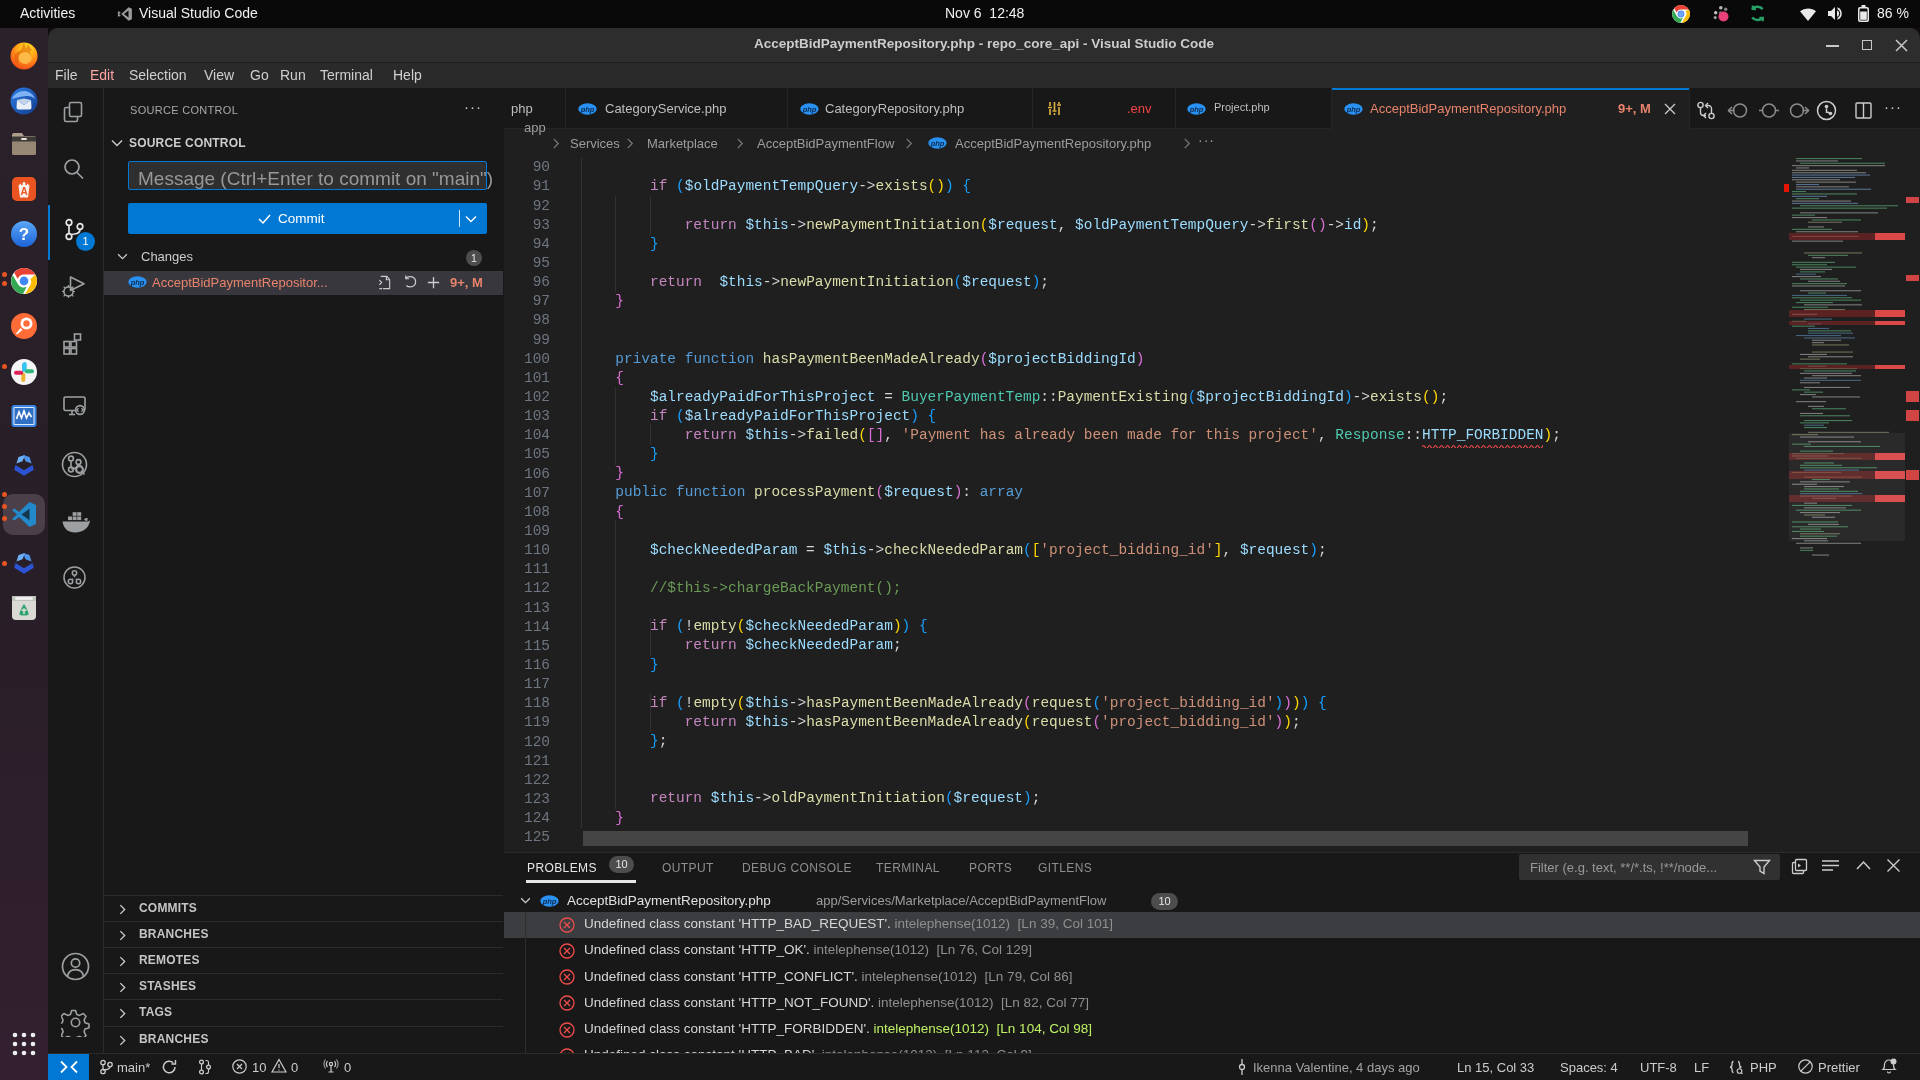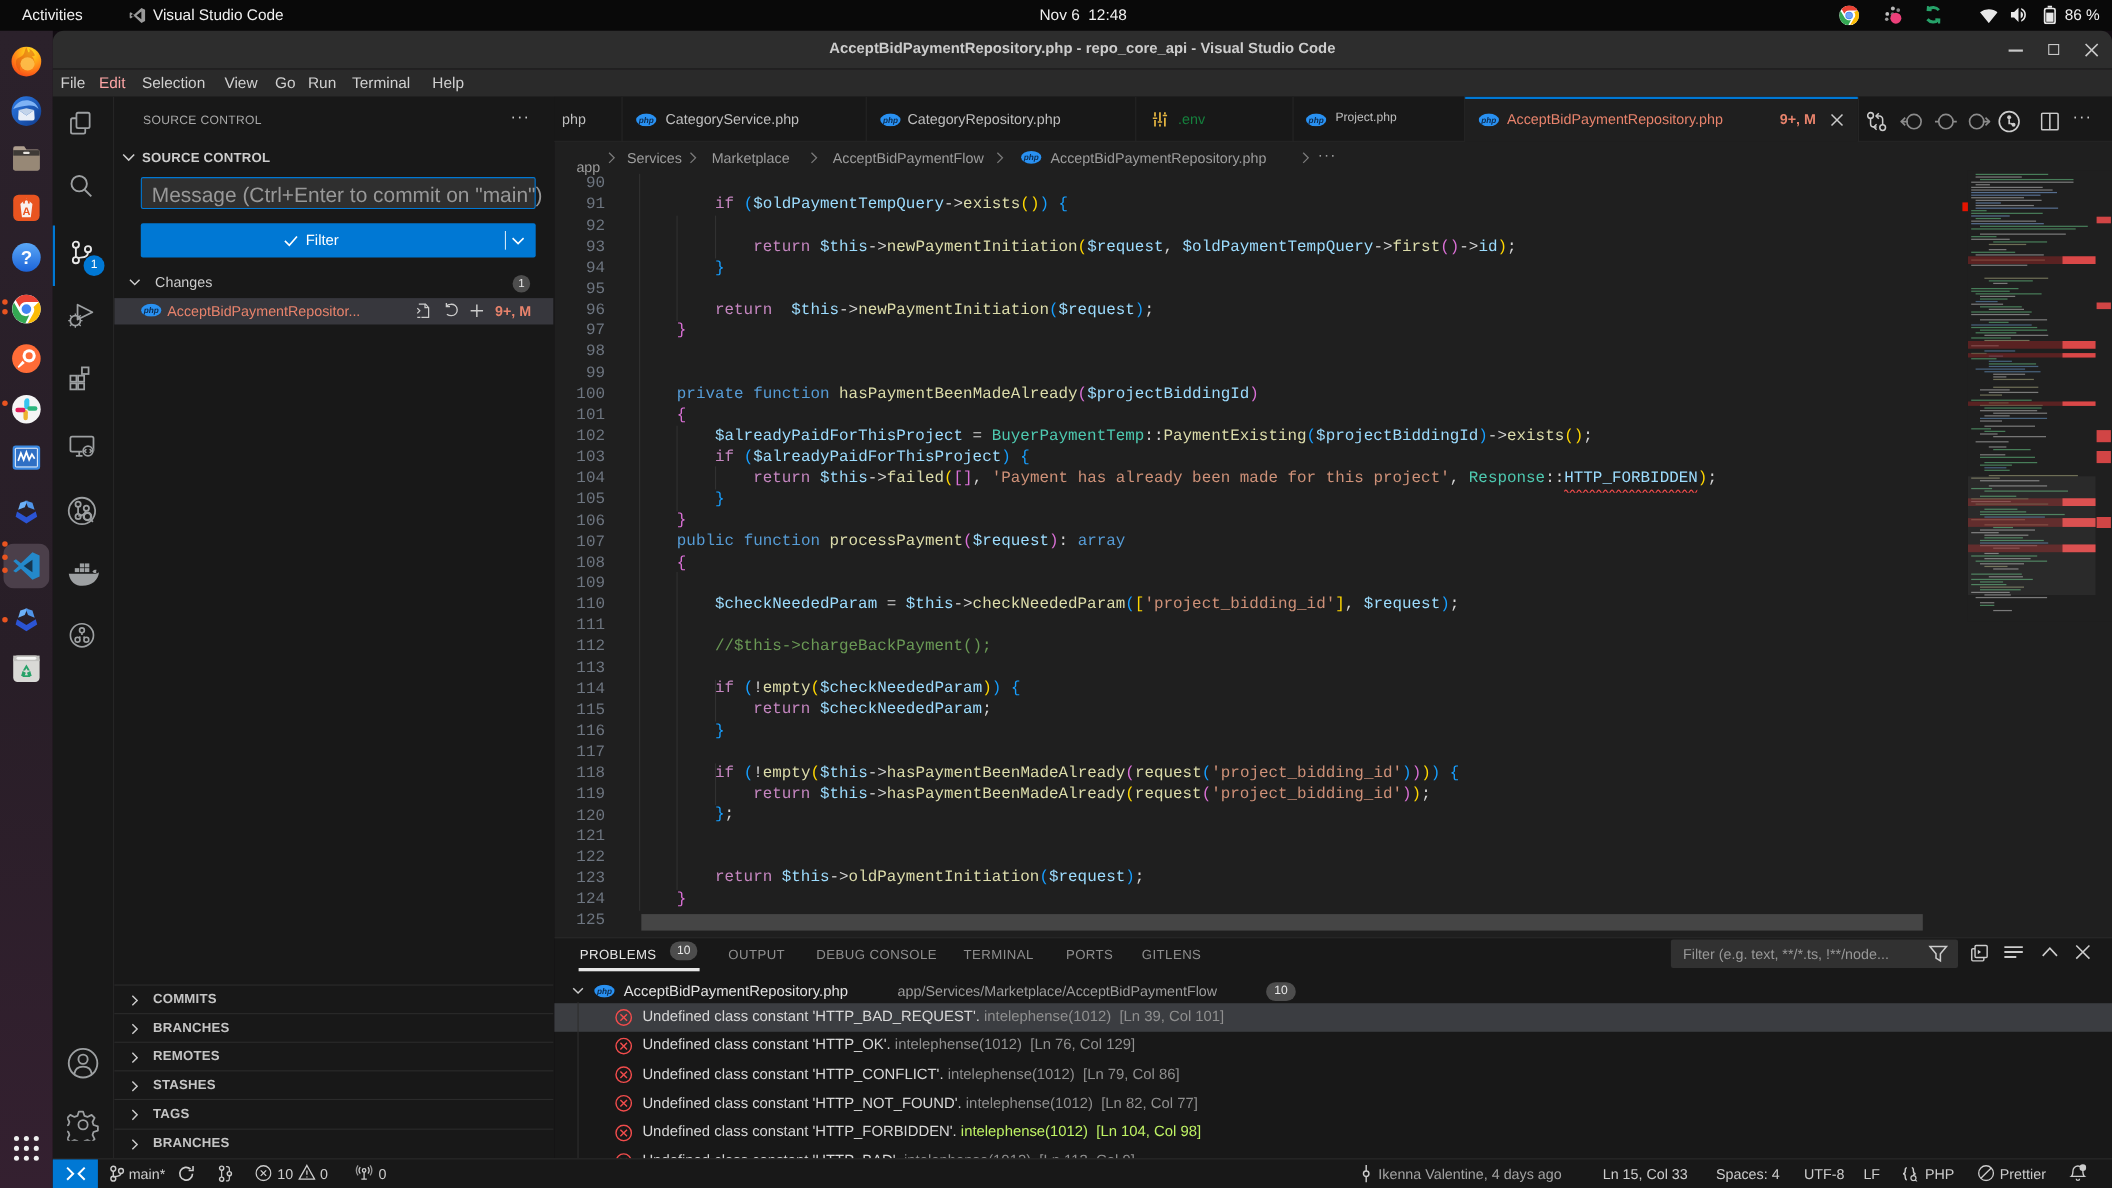--- a/index.html
+++ b/index.html
@@ -311,21 +311,21 @@
 <svg class="a" style="left:111px;top:139px" width="12" height="8" viewBox="0 0 12 8" fill="none" stroke="#cccccc" stroke-width="1.4">
     <path d="m1 1.5 5 5 5-5"></path>
   </svg>
 <span class="a tx" style="left:129px;top:136px;font-size:12px;font-weight:bold;color:#cccccc;letter-spacing:.2px">SOURCE CONTROL</span>
 <div class="a" style="left:128px;top:161px;width:359px;height:29px;background:#2f2f2f;border:1px solid #0078d4;border-radius:2px"></div>
 <span class="a tx" style="left:138px;top:168px;font-size:19px;color:#989898">Message (Ctrl+Enter to commit on "main")</span>
 <div class="a" style="left:128px;top:203px;width:359px;height:31px;background:#0078d4;border-radius:2px"></div>
 <svg class="a" style="left:257px;top:211px" width="15" height="15" viewBox="0 0 15 15" fill="none" stroke="#ffffff" stroke-width="1.5">
     <path d="m2 8 4 4 7-8"></path>
   </svg>
-<span class="a tx" style="left:278px;top:211px;font-size:13.5px;color:#fff">Filter</span>
+<span class="a tx" style="left:278px;top:211px;font-size:13.5px;color:#fff">Commit</span>
 <div class="a" style="left:459px;top:210px;width:1px;height:17px;background:#cfe6f5"></div>
 <svg class="a" style="left:465px;top:215px" width="12" height="8" viewBox="0 0 12 8" fill="none" stroke="#ffffff" stroke-width="1.4">
     <path d="m1 1.5 5 5 5-5"></path>
   </svg>
 <svg class="a" style="left:117px;top:253px" width="11" height="7" viewBox="0 0 12 8" fill="none" stroke="#cccccc" stroke-width="1.5">
     <path d="m1 1.5 5 5 5-5"></path>
   </svg>
 <span class="a tx" style="left:141px;top:249px;font-size:13px;color:#cccccc">Changes</span>
 <div class="a" style="left:466px;top:250px;width:16px;height:16px;border-radius:50%;background:#4d4d4d;color:#e8e8e8;font-size:10.5px;text-align:center;line-height:16px">1</div>
 <div class="a" style="left:104px;top:271px;width:399px;height:24px;background:#37373d"></div>
@@ -396,21 +396,21 @@
 <span class="a tx" style="left:605px;top:101px;font-size:13px;color:#bfbfbf">CategoryService.php</span>
 <svg class="a" style="left:800px;top:103px" width="19" height="12" viewBox="0 0 19 12">
     <ellipse cx="9.5" cy="6" rx="9.2" ry="5.8" fill="#2991f2"></ellipse>
     <text x="9.5" y="8.8" text-anchor="middle" font-size="7.5" font-style="italic" font-weight="bold" fill="#0c2c50" font-family="Liberation Sans">php</text>
   </svg>
 <span class="a tx" style="left:825px;top:101px;font-size:13px;color:#bfbfbf">CategoryRepository.php</span>
 <svg class="a" style="left:1047px;top:101px" width="15" height="15" viewBox="0 0 15 15" stroke="#e2b341" stroke-width="1.6">
     <path d="M3 1v4M3 8v6M7.5 1v8M7.5 12v2M12 1v2M12 6v8"></path>
     <path d="M1 6.5h4M5.5 10h4M10 4h4" stroke-width="1.4"></path>
   </svg>
-<span class="a tx" style="left:1071px;top:101px;font-size:13px;color:#15803d">.env</span>
+<span class="a tx" style="left:1127px;top:101px;font-size:13px;color:#ef4444">.env</span>
 <svg class="a" style="left:1187px;top:103px" width="19" height="12" viewBox="0 0 19 12">
     <ellipse cx="9.5" cy="6" rx="9.2" ry="5.8" fill="#2991f2"></ellipse>
     <text x="9.5" y="8.8" text-anchor="middle" font-size="7.5" font-style="italic" font-weight="bold" fill="#0c2c50" font-family="Liberation Sans">php</text>
   </svg>
 <span class="a tx" style="left:1214px;top:101px;font-size:11px;color:#bfbfbf">Project.php</span>
 <svg class="a" style="left:1344px;top:103px" width="19" height="12" viewBox="0 0 19 12">
     <ellipse cx="9.5" cy="6" rx="9.2" ry="5.8" fill="#2991f2"></ellipse>
     <text x="9.5" y="8.8" text-anchor="middle" font-size="7.5" font-style="italic" font-weight="bold" fill="#0c2c50" font-family="Liberation Sans">php</text>
   </svg>
 <span class="a tx" style="left:1370px;top:101px;font-size:13px;color:#e8836c">AcceptBidPaymentRepository.php</span>
@@ -445,21 +445,21 @@
     <circle cx="10.5" cy="6.5" r="1.8" fill="#cccccc" stroke="none"></circle>
     <circle cx="14.5" cy="13.5" r="1.8" fill="#cccccc" stroke="none"></circle>
     <path d="M10.5 8.3v4.2l4-1.5" opacity="0"></path>
     <path d="M10.5 8.3V13M11.5 12l3 1.5"></path>
   </svg>
 <svg class="a" style="left:1855px;top:102px" width="17" height="17" viewBox="0 0 17 17" fill="none" stroke="#cccccc" stroke-width="1.4">
     <rect x="1" y="1" width="15" height="15" rx="1"></rect>
     <path d="M8.5 1v15"></path>
   </svg>
 <span class="a tx" style="left:1884px;top:98px;font-size:15px;color:#cccccc;letter-spacing:1px">···</span>
-<span class="a tx" style="left:524px;top:144px;font-size:13px;color:#9d9d9d">app</span>
+<span class="a tx" style="left:524px;top:120px;font-size:13px;color:#9d9d9d">app</span>
 <span class="a tx" style="left:570px;top:136px;font-size:13px;color:#9d9d9d">Services</span>
 <span class="a tx" style="left:647px;top:136px;font-size:13px;color:#9d9d9d">Marketplace</span>
 <span class="a tx" style="left:757px;top:136px;font-size:13px;color:#9d9d9d">AcceptBidPaymentFlow</span>
 <span class="a tx" style="left:955px;top:136px;font-size:13px;color:#9d9d9d">AcceptBidPaymentRepository.php</span>
 <svg class="a" style="left:552px;top:138px" width="8" height="11" viewBox="0 0 8 12" fill="none" stroke="#7a7a7a" stroke-width="1.3">
     <path d="m1.5 1 5 5-5 5"></path>
   </svg>
 <svg class="a" style="left:626px;top:138px" width="8" height="11" viewBox="0 0 8 12" fill="none" stroke="#7a7a7a" stroke-width="1.3">
     <path d="m1.5 1 5 5-5 5"></path>
   </svg>

